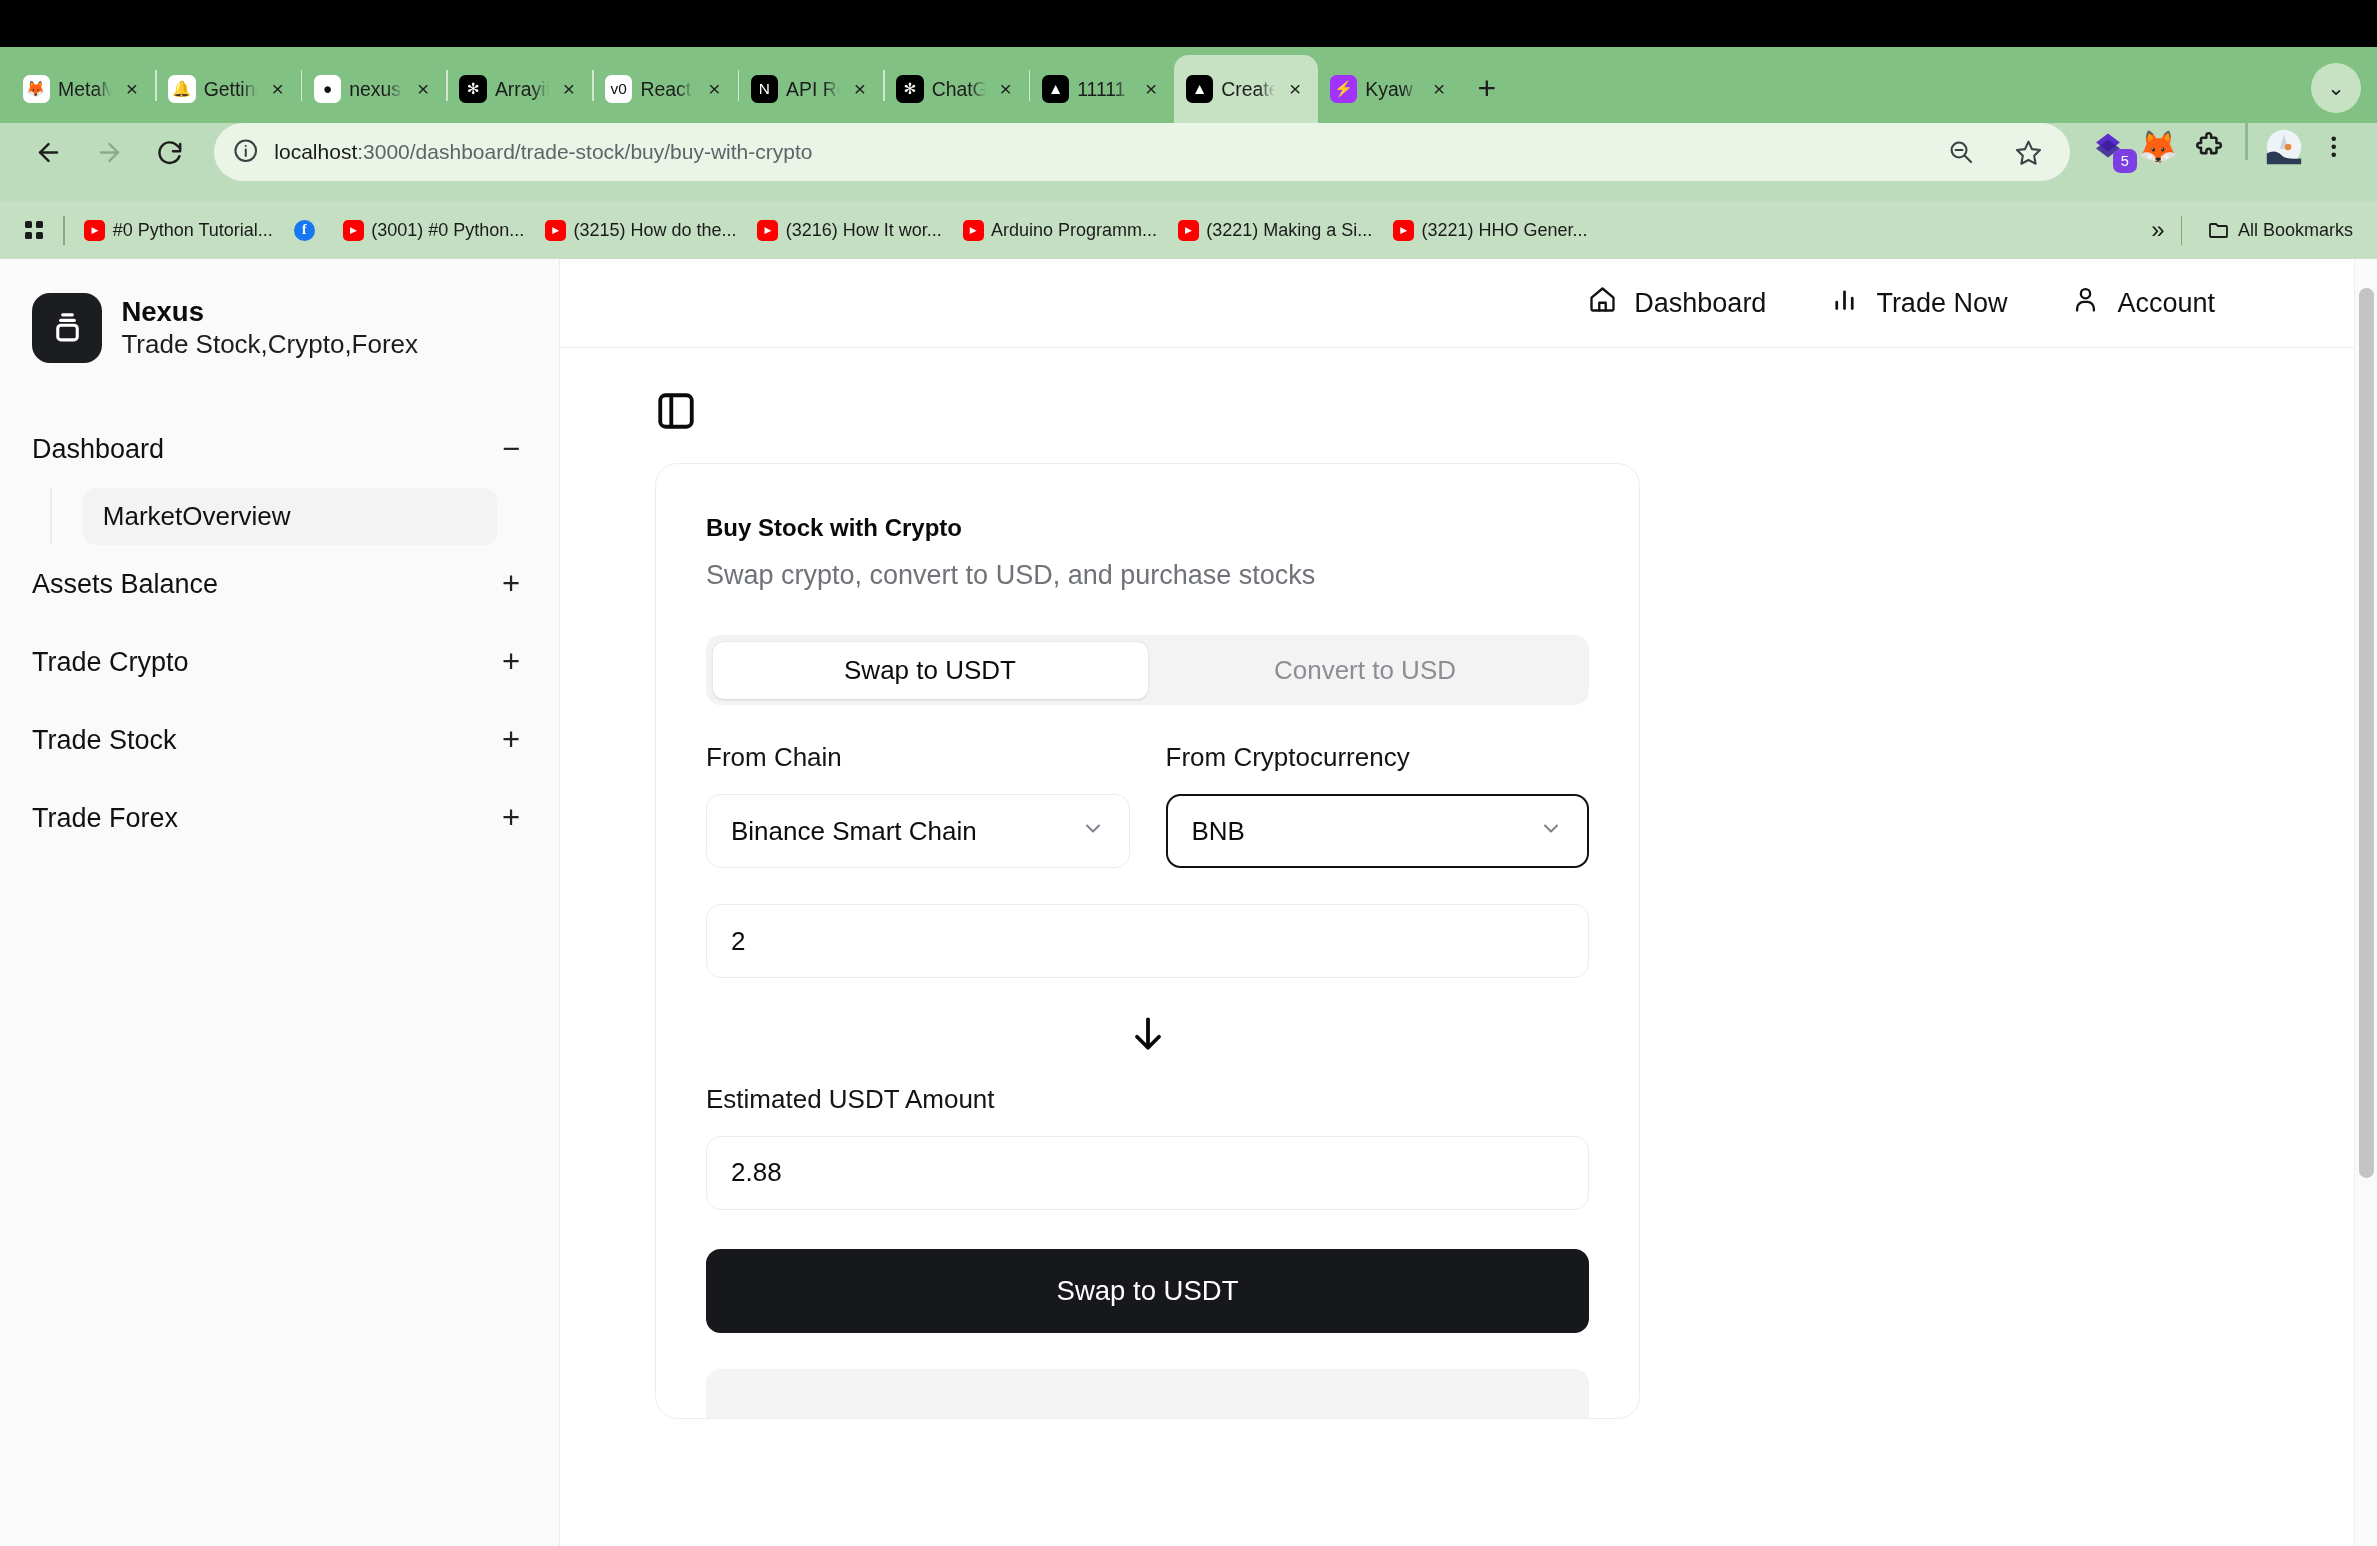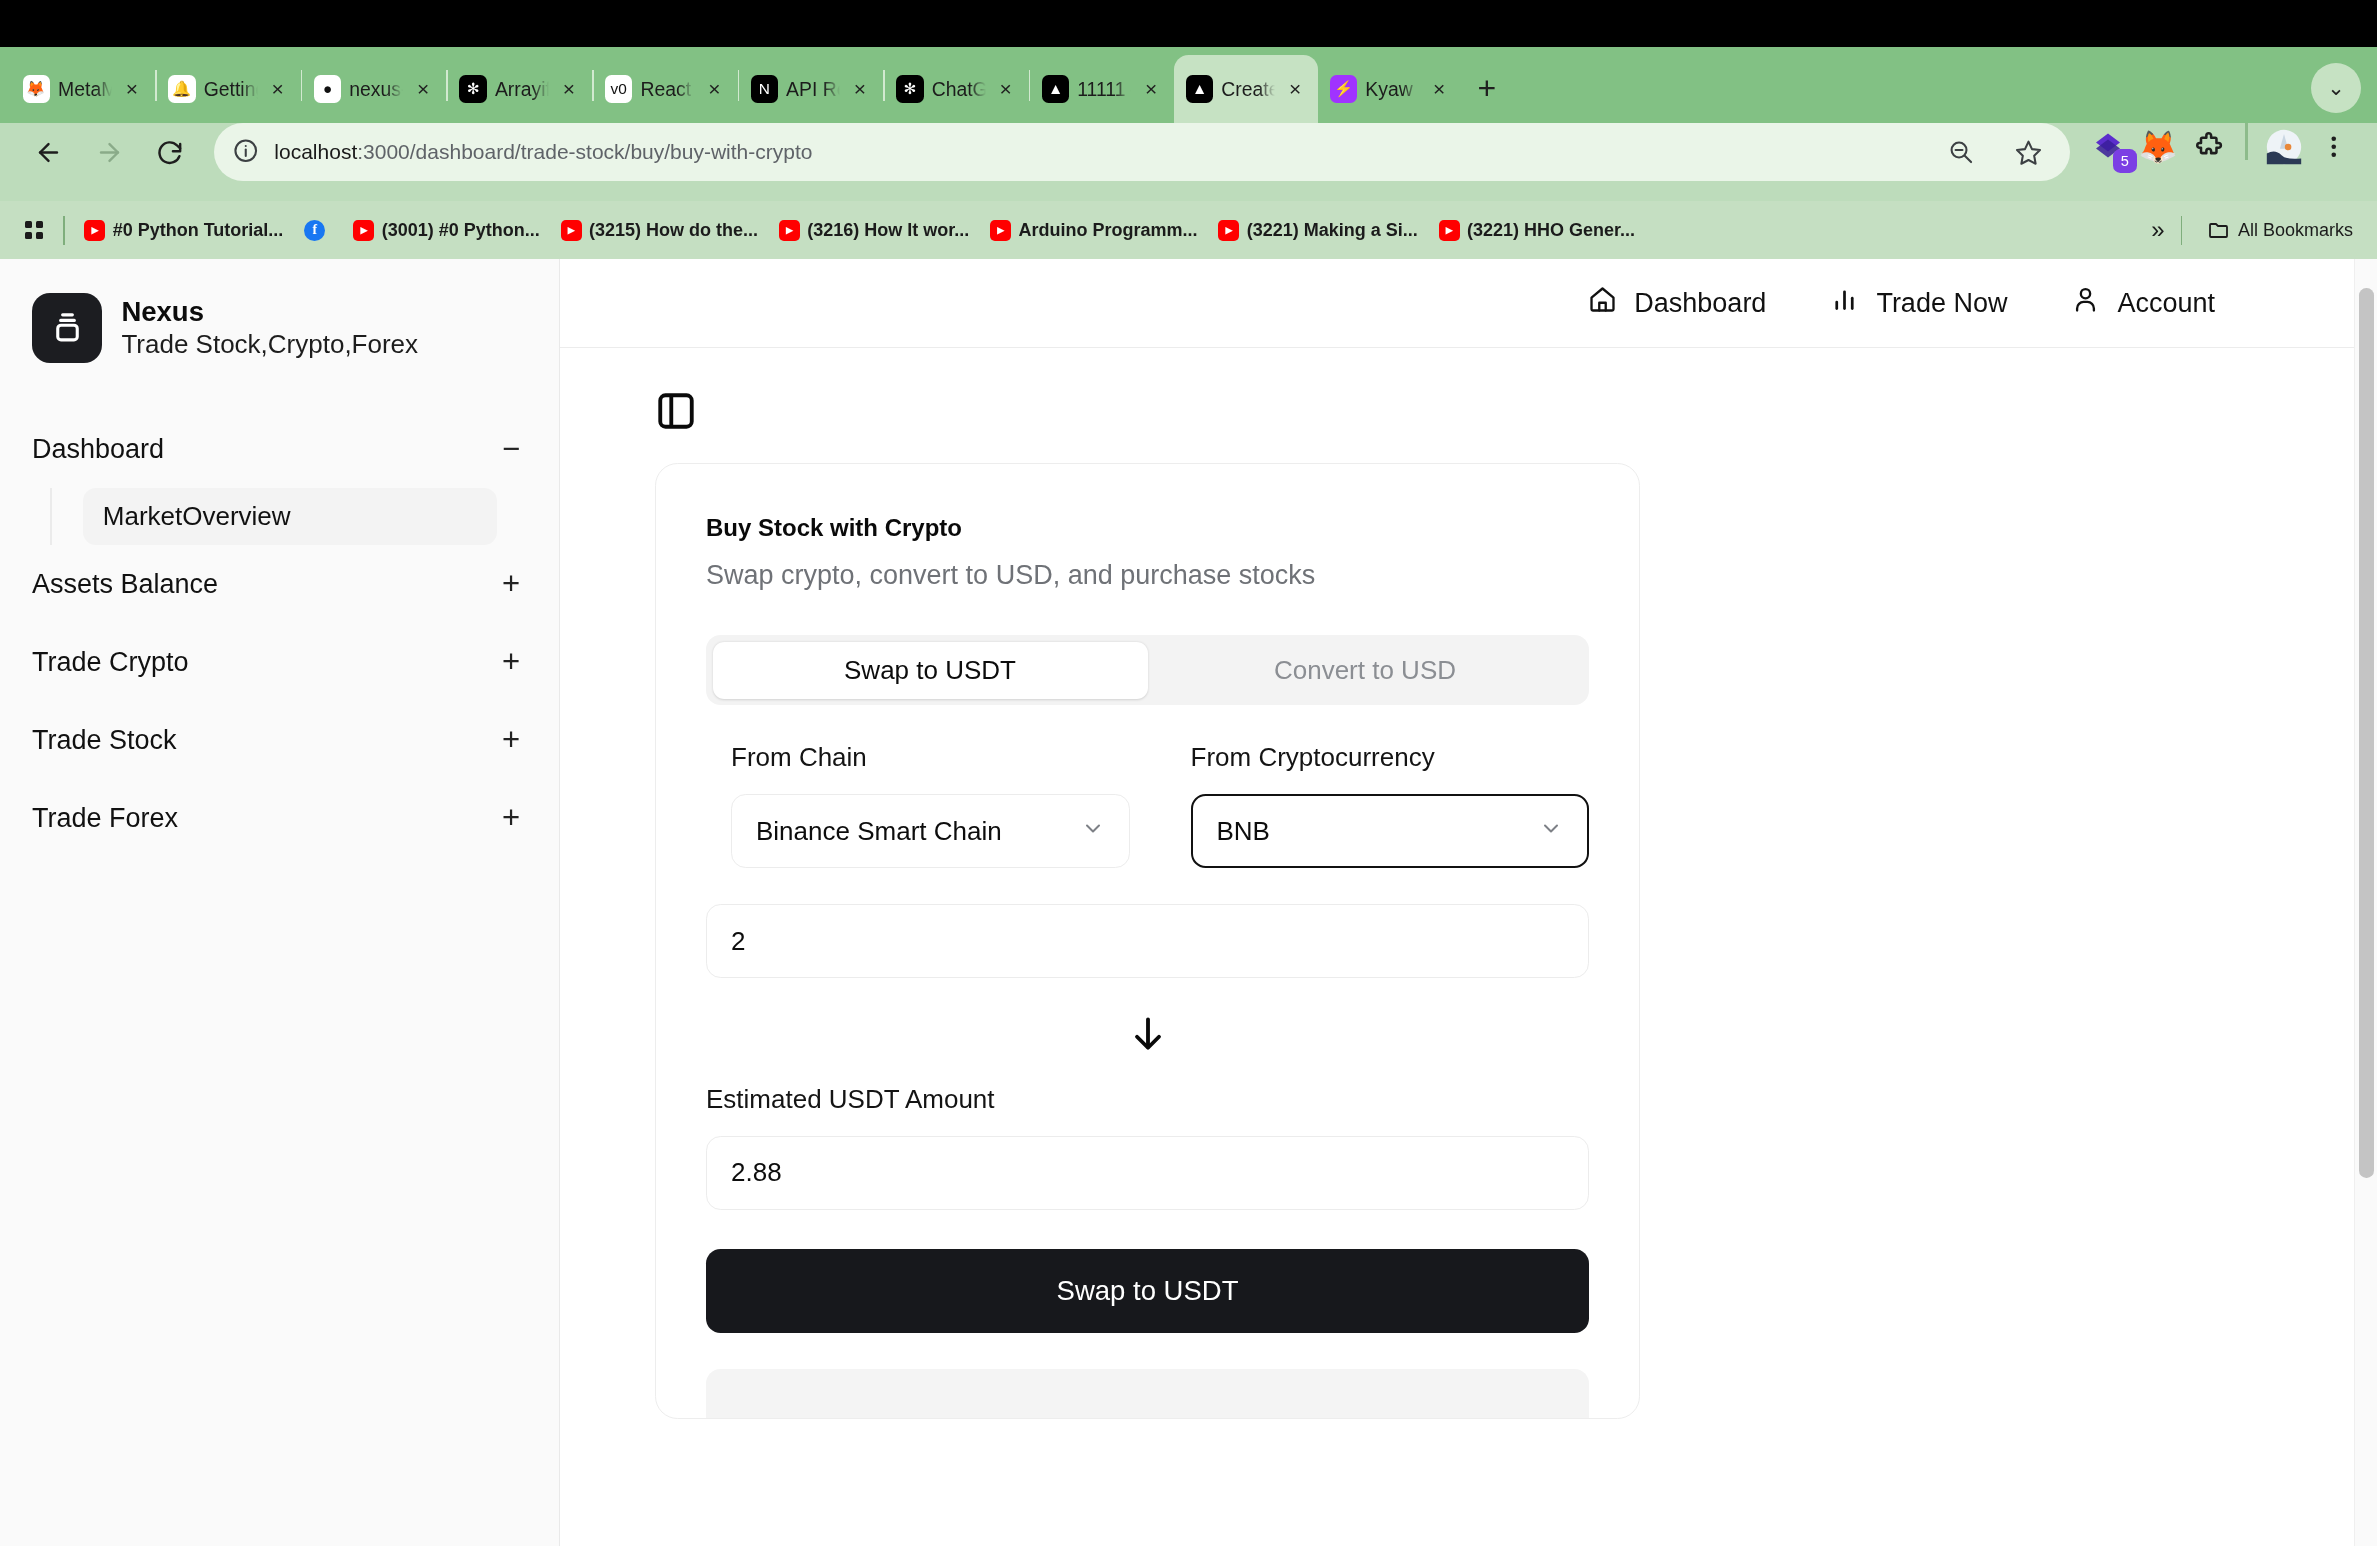--- a/index.html
+++ b/index.html
@@ -196,21 +196,21 @@
     flex: 1 1 0; height: 57px; border-radius: 11.3px;
     display: flex; align-items: center; justify-content: center;
     font-size: 26px; color: #8b8e93;
   }
   .seg.active {
     background: #ffffff; color: #0c0c0c;
     box-shadow: 0 0.8px 2.4px rgba(0,0,0,.14);
   }
 
   .row2 { display: flex; gap: 36px; margin-top: 37px; }
-  .field { flex: 1 1 0; margin-left: 25px; }
+  .field { flex: 1 1 0; }
   .label { font-size: 26px; color: #141414; margin-bottom: 21px; }
   .control {
     height: 74px; border: 1.6px solid #ececec; border-radius: 14.6px;
     display: flex; align-items: center; padding: 0 24px;
     font-size: 26px; color: #0d0d0d; background: #fff;
   }
   .control.focused { border: 2.4px solid #111111; }
   .control .chev { margin-left: auto; color: #7d8086; font-size: 22.6px; }
 
   .field-block { margin-top: 36px; }
@@ -393,21 +393,21 @@
   <div class="bookmarks">
     <span class="tb-icon" style="width:36px;height:36px;">
       <svg width="24" height="24" viewBox="0 0 24 24" fill="#1b1b1b">
           <rect x="3" y="3" width="7" height="7" rx="1.5"></rect>
           <rect x="14" y="3" width="7" height="7" rx="1.5"></rect>
           <rect x="3" y="14" width="7" height="7" rx="1.5"></rect>
           <rect x="14" y="14" width="7" height="7" rx="1.5"></rect>
         </svg>
     </span>
     <span class="bm-sep"></span>
-    <span id="bm-host" style="display:flex;align-items:center;gap:4.9px;font-weight:bold;">
+    <span id="bm-host" style="display:flex;align-items:center;gap:4.9px;">
         <span class="bm">
           <span class="bm-ico yt"></span>
           <span>#0 Python Tutorial...</span>
         </span>
         <span class="bm">
           <span class="bm-ico fb"></span>
           <span></span>
         </span>
         <span class="bm">
           <span class="bm-ico yt"></span>

